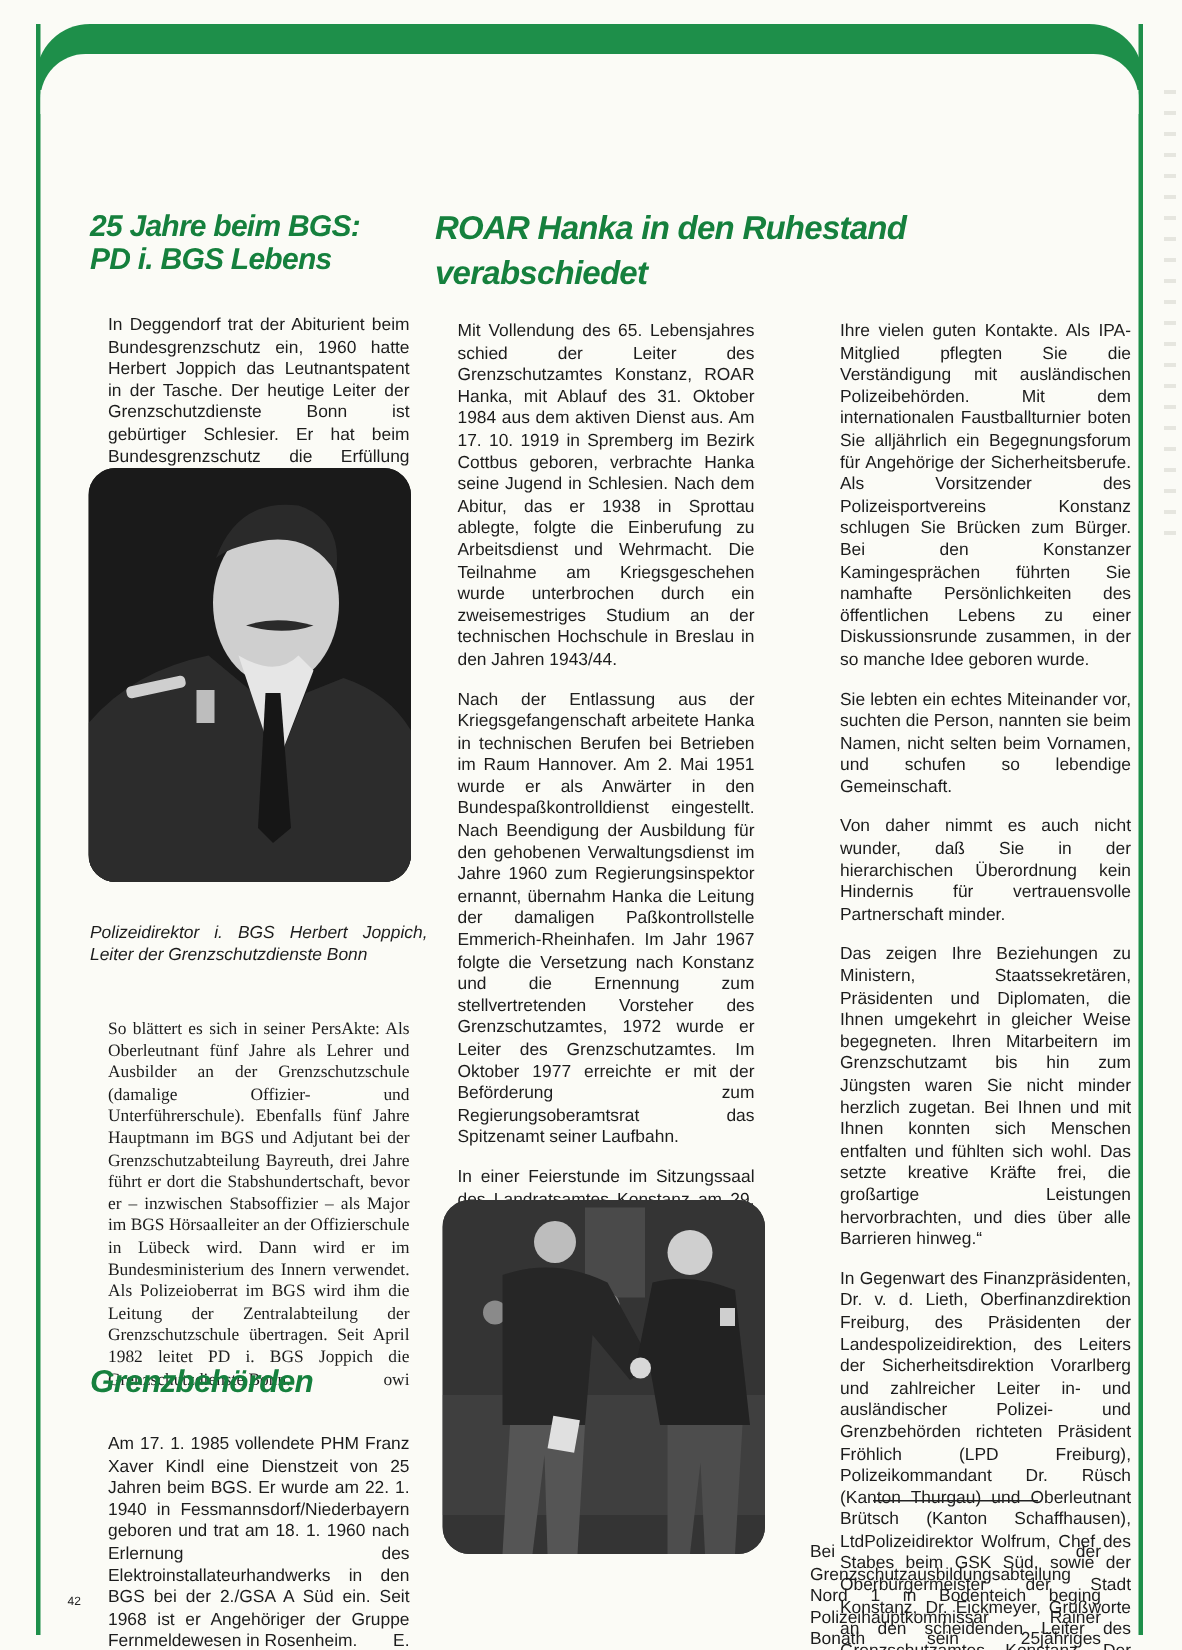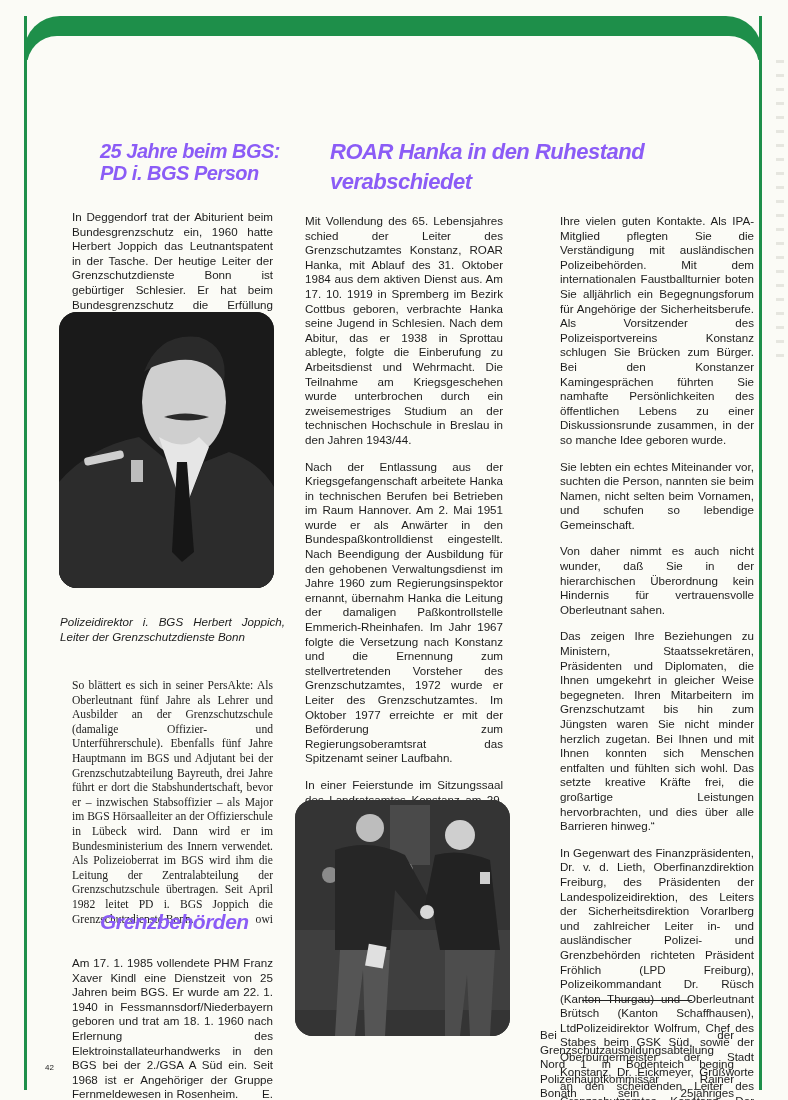--- a/index.html
+++ b/index.html
@@ -31,23 +31,22 @@
       position: absolute;
       left: 27px; top: 36px;
       width: 732px; height: 40px;
       background: #fbfbf6;
       border-radius: 30px 30px 0 0;
     }
     .headline {
       position: absolute;
       font-weight: bold;
       font-style: italic;
-      color: #8b5cf6;
+      color: #15803d;
       letter-spacing: -0.5px;
-      margin-left: 40px;
     }
     .h-left {
       left: 60px; top: 140px;
       font-size: 20px;
       line-height: 22px;
       width: 220px;
     }
     .h-main {
       left: 290px; top: 137px;
       font-size: 22px;
@@ -117,21 +116,21 @@
 </head>
 <body>
 
 <div class="band"></div>
 <div class="frame"></div>
 <div class="band-inner"></div>
 <div class="edge-marks"></div>
 
 <h2 class="headline h-left">
   <span>25 Jahre beim BGS:</span><br>
-  <span>PD i. BGS Person</span>
+  <span>PD i. BGS Lebens</span>
 </h2>
 
 <div class="col col-left-intro">
   <p>In Deggendorf trat der Abiturient beim Bundesgrenzschutz ein, 1960 hatte Herbert Joppich das Leutnantspatent in der Tasche. Der heutige Leiter der Grenzschutzdienste Bonn ist gebürtiger Schlesier. Er hat beim Bundesgrenzschutz die Erfüllung seines Lebens gefunden.</p>
 </div>
 
 <div class="photo photo-1">
   <svg viewBox="0 0 215 276">
     <rect width="215" height="276" fill="#1a1a1a"></rect>
     <ellipse cx="125" cy="90" rx="42" ry="55" fill="#cfcfcf"></ellipse>
@@ -193,21 +192,21 @@
     <circle cx="132" cy="112" r="7" fill="#d8d8d8"></circle>
     <rect x="185" y="72" width="10" height="12" fill="#cfcfcf"></rect>
   </svg>
 </div>
 
 <p class="caption cap-mid">Direktor Eisel, GS-Dir, verabschiedet ROAR Hanka (rechts)</p>
 
 <div class="col col-right">
   <p>Ihre vielen guten Kontakte. Als IPA-Mitglied pflegten Sie die Verständigung mit ausländischen Polizeibehörden. Mit dem internationalen Faustballturnier boten Sie alljährlich ein Begegnungsforum für Angehörige der Sicherheitsberufe. Als Vorsitzender des Polizeisportvereins Konstanz schlugen Sie Brücken zum Bürger. Bei den Konstanzer Kamingesprächen führten Sie namhafte Persönlichkeiten des öffentlichen Lebens zu einer Diskussionsrunde zusammen, in der so manche Idee geboren wurde.</p>
   <p>Sie lebten ein echtes Miteinander vor, suchten die Person, nannten sie beim Namen, nicht selten beim Vornamen, und schufen so lebendige Gemeinschaft.</p>
-  <p>Von daher nimmt es auch nicht wunder, daß Sie in der hierarchischen Überordnung kein Hindernis für vertrauensvolle Oberleutnant sahen.</p>
+  <p>Von daher nimmt es auch nicht wunder, daß Sie in der hierarchischen Überordnung kein Hindernis für vertrauensvolle Partnerschaft minder.</p>
   <p>Das zeigen Ihre Beziehungen zu Ministern, Staatssekretären, Präsidenten und Diplomaten, die Ihnen umgekehrt in gleicher Weise begegneten. Ihren Mitarbeitern im Grenzschutzamt bis hin zum Jüngsten waren Sie nicht minder herzlich zugetan. Bei Ihnen und mit Ihnen konnten sich Menschen entfalten und fühlten sich wohl. Das setzte kreative Kräfte frei, die großartige Leistungen hervorbrachten, und dies über alle Barrieren hinweg.“</p>
   <p>In Gegenwart des Finanzpräsidenten, Dr. v. d. Lieth, Oberfinanzdirektion Freiburg, des Präsidenten der Landespolizeidirektion, des Leiters der Sicherheitsdirektion Vorarlberg und zahlreicher Leiter in- und ausländischer Polizei- und Grenzbehörden richteten Präsident Fröhlich (LPD Freiburg), Polizeikommandant Dr. Rüsch (Kanton Thurgau) und Oberleutnant Brütsch (Kanton Schaffhausen), LtdPolizeidirektor Wolfrum, Chef des Stabes beim GSK Süd, sowie der Oberbürgermeister der Stadt Konstanz, Dr. Eickmeyer, Grußworte an den scheidenden Leiter des Grenzschutzamtes Konstanz. Der stellvertretende Landesvorsitzende der Gewerkschaft der Polizei, Sperling, überreichte Hanka die goldene Ehrennadel seiner Organisation, der Vorsitzende des Personalrates, Käser, dankte für die freimütige und aufgeschlossene Behandlung anhängiger Fragen.</p>
   <p>
     <span>Bei einem anschließenden Stehempfang nahmen zahlreiche Gäste Gelegenheit zu einem persönlichen Abschiedswort.</span>
     <span class="sig">Z.</span>
   </p>
 </div>
 
 <div class="divider"></div>
 

